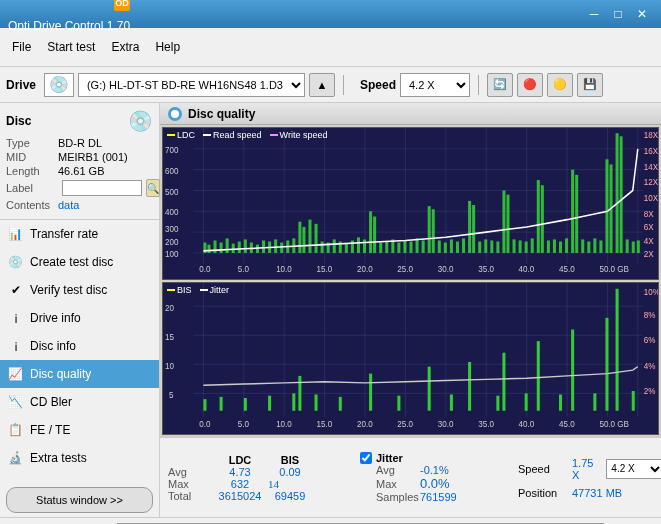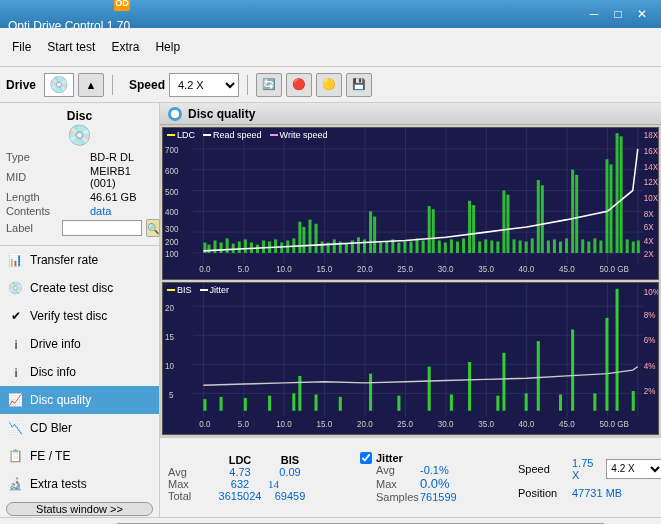--- a/index.html
+++ b/index.html
@@ -24,23 +24,23 @@
     .speed-label { font-size: 12px; font-weight: bold; margin-left: 8px; }
     .speed-select { height: 24px; width: 70px; font-size: 11px; border: 1px solid #999; background: white; padding: 0 4px; }
     .toolbar-sep { width: 1px; height: 20px; background: #aaa; margin: 0 4px; }
 
     
     .main { display: flex; height: calc(524px - 28px - 22px - 36px - 24px); }
 
     
     .sidebar { width: 160px; background: #f0f0f0; border-right: 1px solid #ccc; display: flex; flex-direction: column; }
     .disc-panel { padding: 6px; border-bottom: 1px solid #ccc; }
-    .disc-header { display: flex; align-items: center; justify-content: space-between; margin-bottom: 4px; flex-direction: column; }
+    .disc-header { display: flex; align-items: center; justify-content: space-between; margin-bottom: 4px; }
     .disc-title { font-size: 12px; font-weight: bold; }
-    .disc-row { display: flex; align-items: center; margin-bottom: 2px; font-size: 11px; gap: 32px; }
+    .disc-row { display: flex; align-items: center; margin-bottom: 2px; font-size: 11px; }
     .disc-key { color: #555; min-width: 52px; }
     .disc-val { color: #000; }
     .disc-val.blue { color: #0066cc; }
     .label-row { display: flex; align-items: center; gap: 4px; }
     .label-input { width: 80px; height: 16px; border: 1px solid #999; font-size: 10px; padding: 0 2px; }
     .label-btn { width: 18px; height: 18px; background: #e8e0a0; border: 1px solid #aaa; cursor: pointer; display: flex; align-items: center; justify-content: center; border-radius: 2px; font-size: 10px; }
 
     .sidebar-nav { flex: 1; }
     .nav-item { height: 28px; display: flex; align-items: center; padding: 0 8px; cursor: pointer; font-size: 12px; color: #000; gap: 6px; }
     .nav-item.active { background: #4a9fd4; color: white; }
@@ -99,20 +99,23 @@
   <span class="menu-item">Start test</span>
   <span class="menu-item">Extra</span>
   <span class="menu-item">Help</span>
 </div>
 
 <div class="toolbar">
   <span class="toolbar-label">Drive</span>
   <div style="display:flex;align-items:center;gap:2px;border:1px solid #999;background:#fff;height:24px;padding:0 4px;">
     <span style="font-size:16px;">💿</span>
   </div>
+  <select class="drive-select">
+    <option>(G:) HL-DT-ST BD-RE  WH16NS48 1.D3</option>
+  </select>
   <button class="toolbar-btn" title="Eject">▲</button>
   <div class="toolbar-sep"></div>
   <span class="speed-label">Speed</span>
   <select class="speed-select">
     <option>4.2 X</option>
   </select>
   <div class="toolbar-sep"></div>
   <button class="toolbar-btn" title="Refresh">🔄</button>
   <button class="toolbar-btn" title="Burn">🔴</button>
   <button class="toolbar-btn" title="Erase">🟡</button>
@@ -133,28 +136,28 @@
         <span class="disc-val">BD-R DL</span>
       </div>
       <div class="disc-row">
         <span class="disc-key">MID</span>
         <span class="disc-val">MEIRB1 (001)</span>
       </div>
       <div class="disc-row">
         <span class="disc-key">Length</span>
         <span class="disc-val">46.61 GB</span>
       </div>
-      <div class="disc-row">
-        <span class="disc-key">Contents</span>
-        <span class="disc-val blue">data</span>
-      </div>
       <div class="disc-row label-row">
         <span class="disc-key">Label</span>
         <input class="label-input" type="text" style="">
         <button class="label-btn">🔍</button>
+      </div>
+      <div class="disc-row">
+        <span class="disc-key">Contents</span>
+        <span class="disc-val blue">data</span>
       </div>
     </div>
 
     <div class="sidebar-nav">
       <div class="nav-item">
         <span class="nav-icon">📊</span>
         <span>Transfer rate</span>
       </div>
       <div class="nav-item">
         <span class="nav-icon">💿</span>

